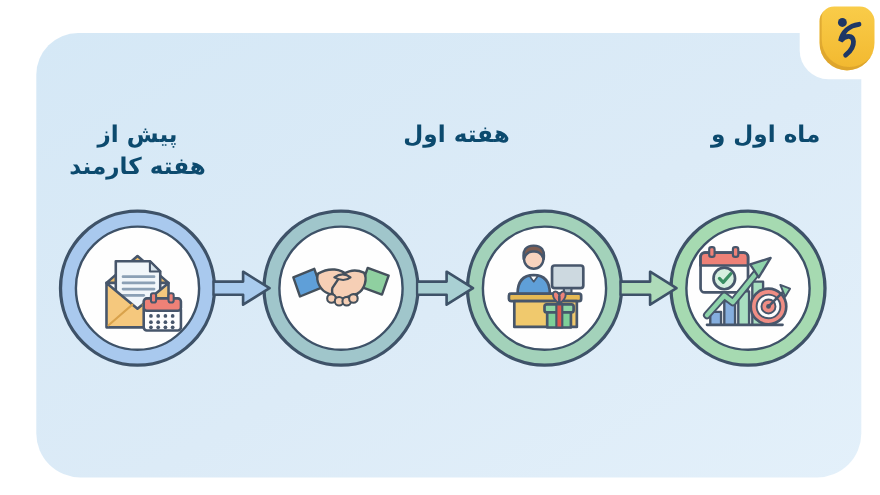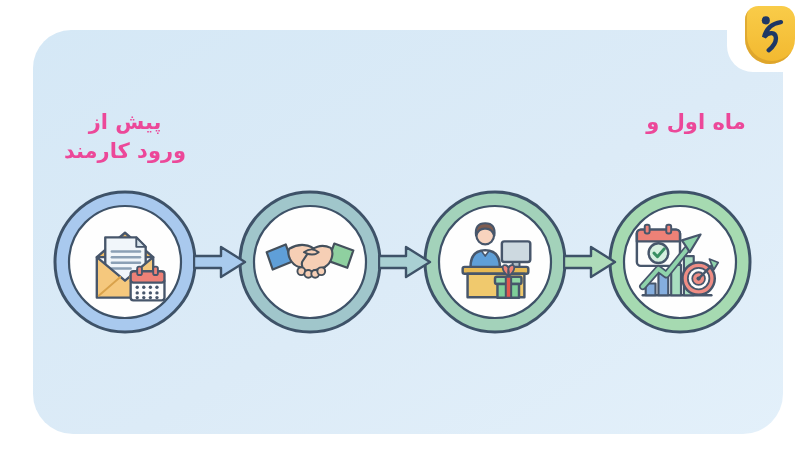--- a/index.html
+++ b/index.html
@@ -19,21 +19,21 @@
   }
   .logo-badge{
     position:absolute;left:745px;top:6px;width:50px;height:58px;
     background:linear-gradient(180deg,#f9cc49,#f2b82f);
     border-radius:14px 14px 26px 26px;
     box-shadow:inset 2px -3px 0 rgba(205,150,40,.55);
     display:flex;align-items:center;justify-content:center;
   }
   .step-label{
     position:absolute;top:108px;width:230px;text-align:center;
-    color:#ec4899;font-weight:bold;font-size:21px;line-height:29px;
+    color:#0c4a6e;font-weight:bold;font-size:21px;line-height:29px;
     direction:rtl;
   }
   #label-1{left:10px;}
   #label-2{left:300px;}
   #label-3{left:581px;}
   .stage{position:absolute;top:189px;width:146px;height:146px;}
   #stage-1{left:52px;}
   #stage-2{left:237px;}
   #stage-3{left:422px;}
   #stage-4{left:607px;}
@@ -54,23 +54,24 @@
   <span>
     <svg width="42" height="50" viewBox="0 0 50 58">
       <circle cx="20" cy="14" r="4.8" fill="#1e3765"></circle>
       <path d="M38,16 C27,17.5 20,24.5 18,34 C24,27 31.5,28 32,34.5 C32.4,40 28.5,45.5 23.5,49.5" fill="none" stroke="#1e3765" stroke-width="5.2" stroke-linecap="round"></path>
     </svg>
   </span>
 </div>
 
 <div class="step-label" id="label-1">
   <div>پیش از</div>
-  <div>ورود کارمند</div>
+  <div>هفته کارمند</div>
 </div>
 <div class="step-label" id="label-2">
+  <div>هفته اول</div>
 </div>
 <div class="step-label" id="label-3">
   <div>ماه اول و</div>
 </div>
 
 <div class="stage" id="stage-1">
   <svg class="ring-svg" width="146" height="146" viewBox="0 0 146 146">
     <circle cx="73" cy="73" r="70" fill="#a9c9ee" stroke="#3e5268" stroke-width="3"></circle>
     <circle cx="73" cy="73" r="56" fill="#fefefe" stroke="#3e5268" stroke-width="2.2"></circle>
   </svg>

